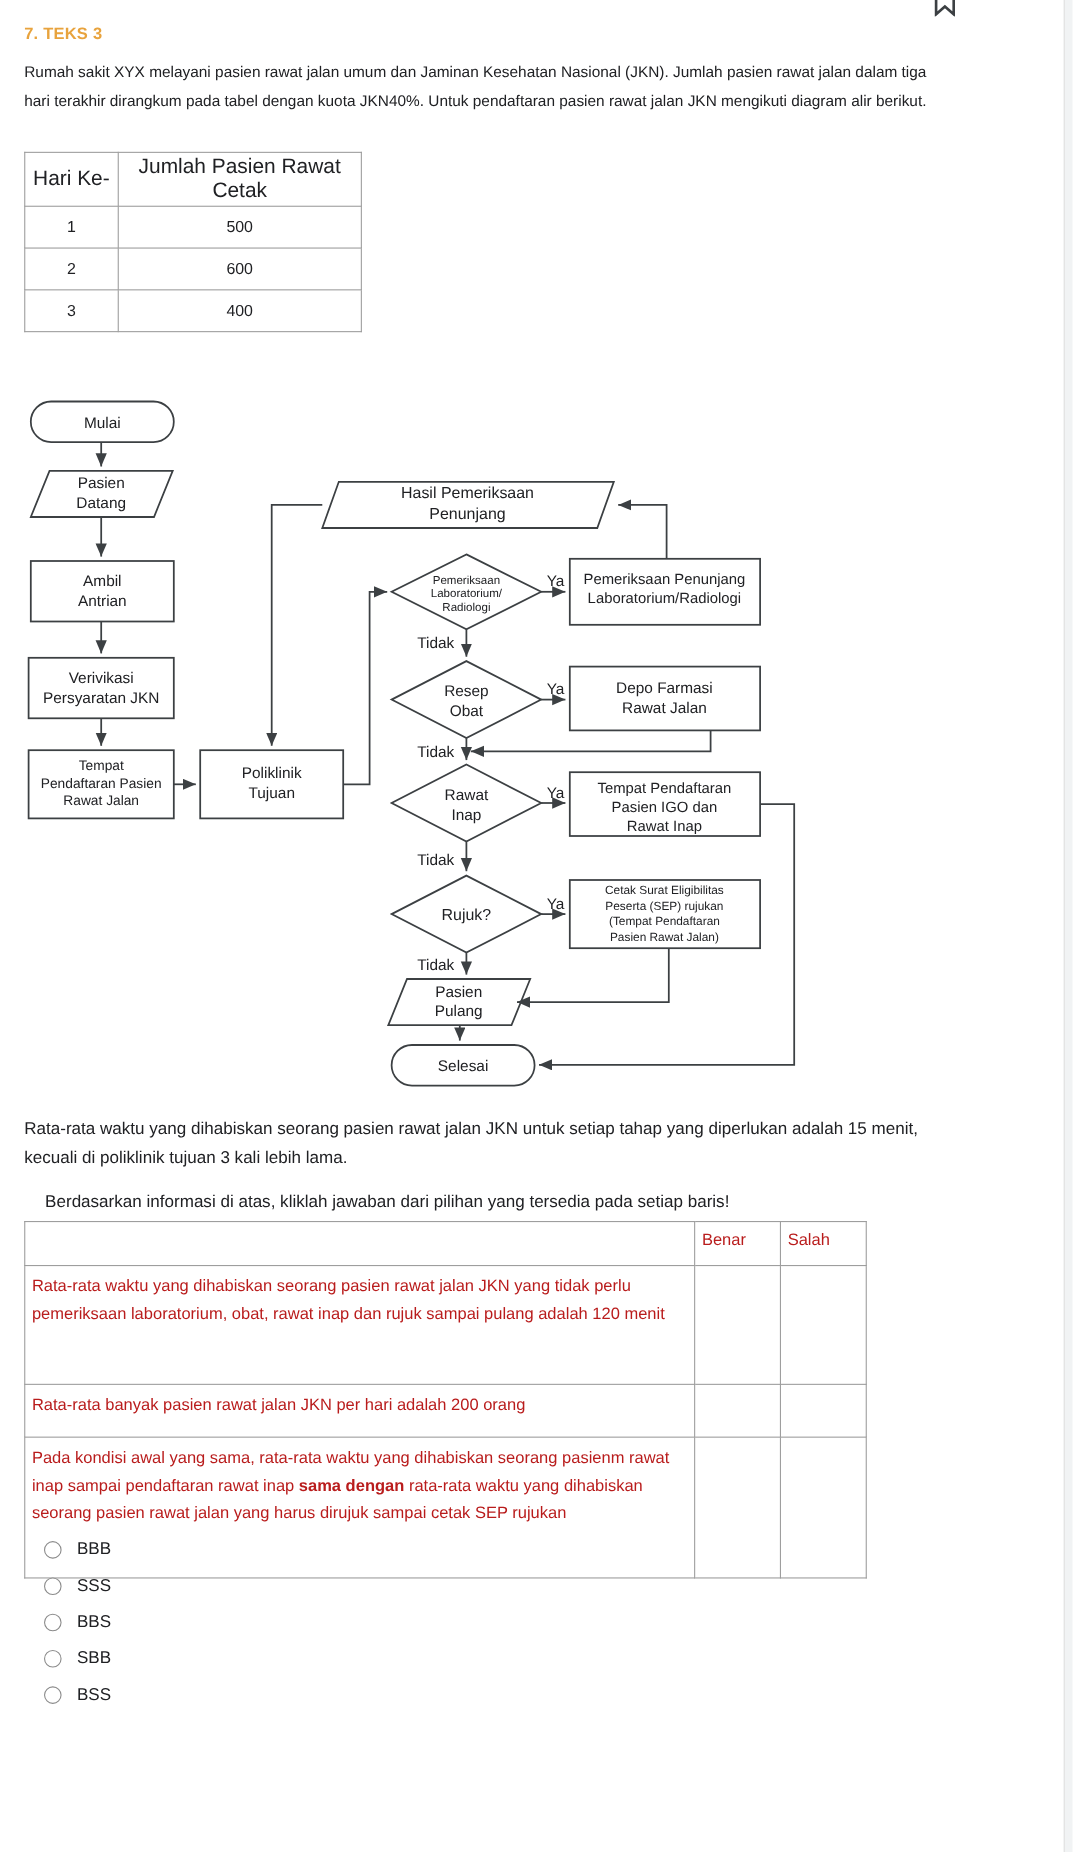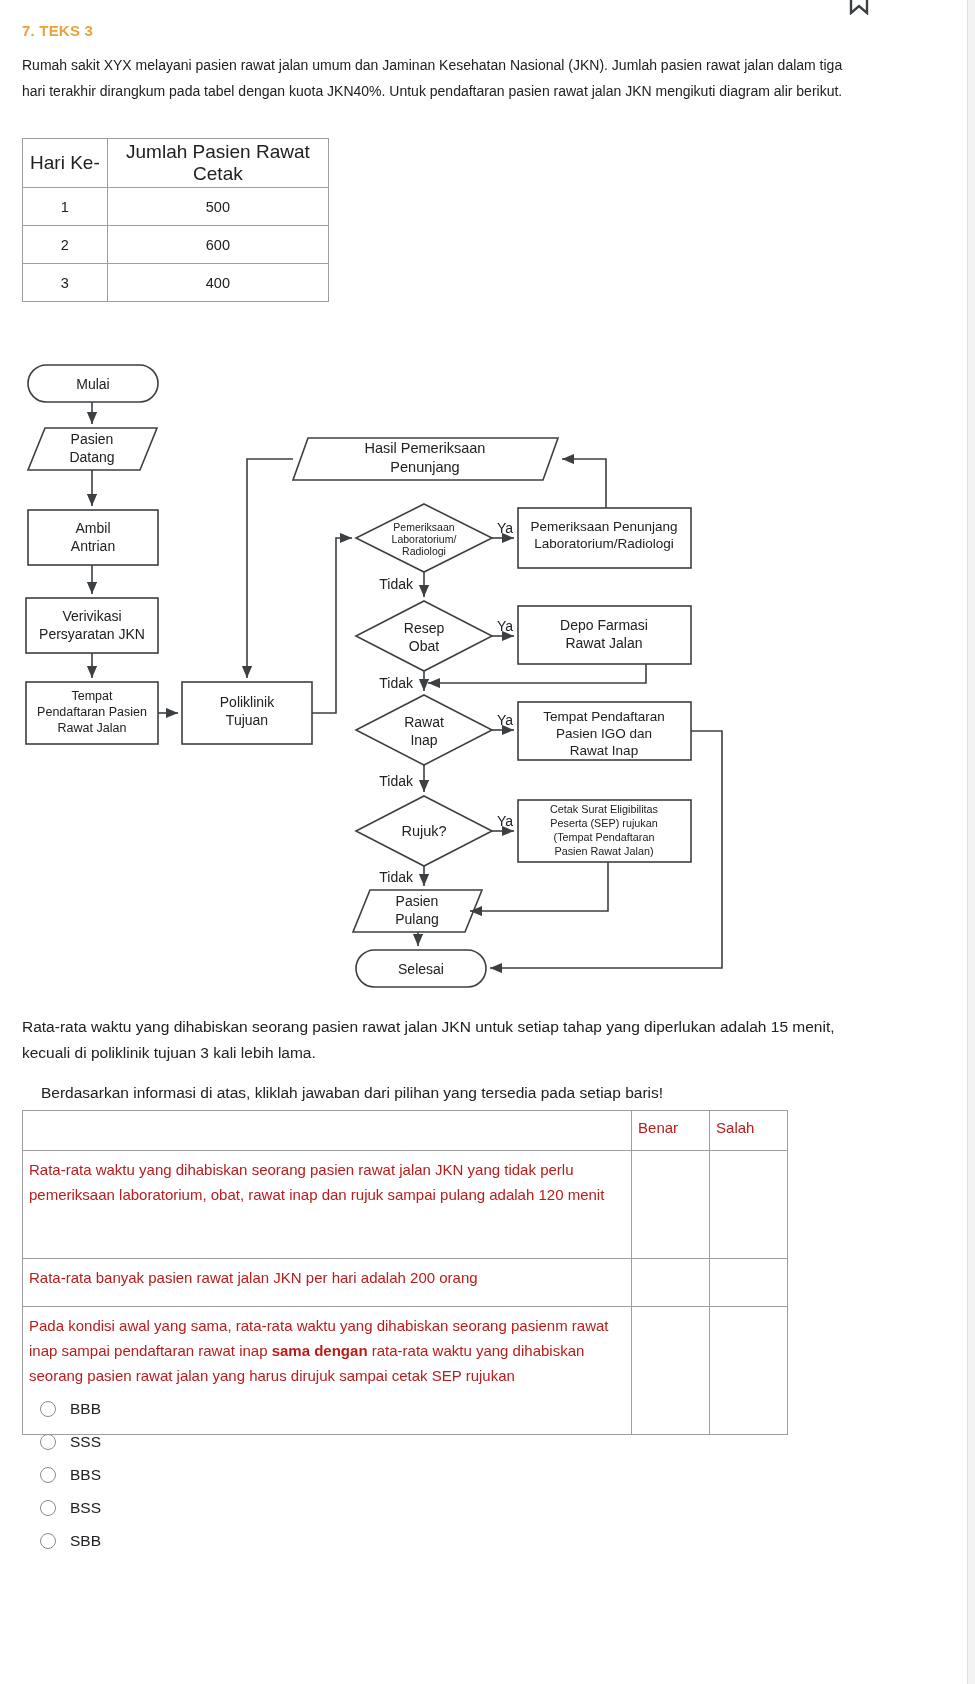--- a/index.html
+++ b/index.html
@@ -350,21 +350,21 @@
     <div class="choice-row">
       <span class="radio"></span>
       <span class="choice-label">SSS</span>
     </div>
     <div class="choice-row">
       <span class="radio"></span>
       <span class="choice-label">BBS</span>
     </div>
     <div class="choice-row">
       <span class="radio"></span>
+      <span class="choice-label">SBB</span>
+    </div>
+    <div class="choice-row">
+      <span class="radio"></span>
       <span class="choice-label">BSS</span>
     </div>
-    <div class="choice-row">
-      <span class="radio"></span>
-      <span class="choice-label">SBB</span>
-    </div>
   </div>
 
 </div>
 
 </body></html>

